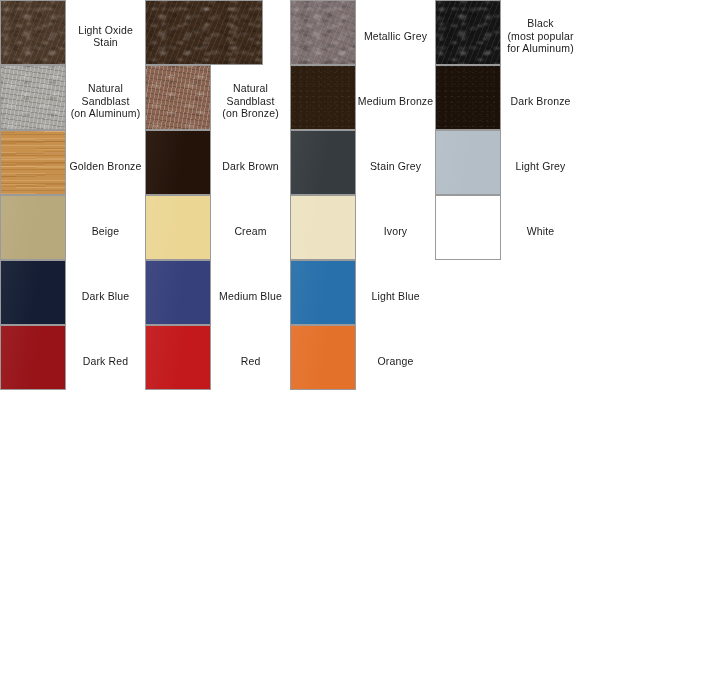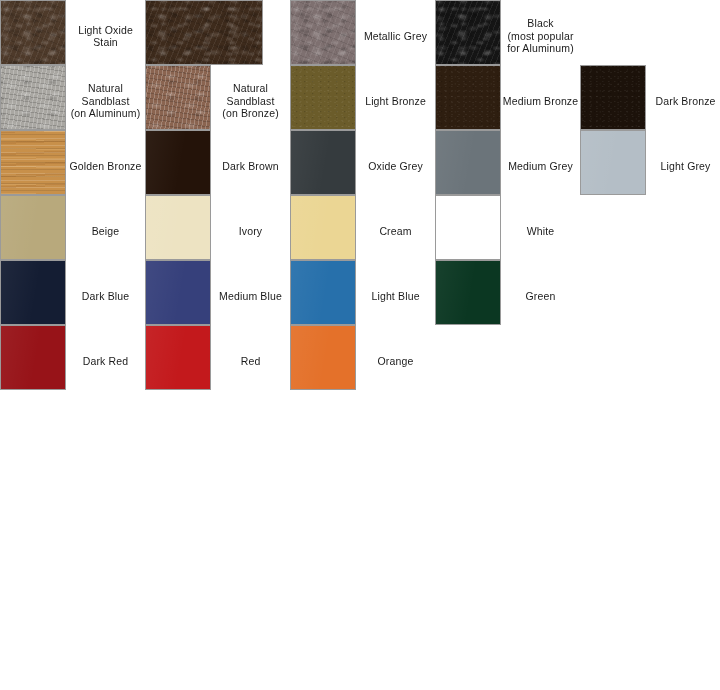--- a/index.html
+++ b/index.html
@@ -126,89 +126,77 @@
         <div class="swatch tex-sand" style="background: rgb(169, 167, 162);"></div>
         <div class="label">Natural Sandblast
 (on Aluminum)</div>
       </div>
       <div class="cell">
         <div class="swatch tex-sand" style="background: rgb(138, 100, 80);"></div>
         <div class="label">Natural Sandblast
 (on Bronze)</div>
       </div>
       <div class="cell">
-        <div class="swatch tex-speck" style="background: rgb(107, 92, 42);"></div>
-        <div class="label">Light Bronze</div>
-      </div>
-      <div class="cell">
         <div class="swatch tex-speck" style="background: rgb(46, 30, 16);"></div>
         <div class="label">Medium Bronze</div>
       </div>
       <div class="cell">
         <div class="swatch tex-speck" style="background: rgb(28, 18, 10);"></div>
         <div class="label">Dark Bronze</div>
       </div>
     </div>
     <div class="row">
       <div class="cell">
         <div class="swatch tex-wood" style="background: rgb(200, 144, 74);"></div>
         <div class="label">Golden Bronze</div>
       </div>
       <div class="cell">
         <div class="swatch tex-flat" style="background: rgb(36, 19, 9);"></div>
         <div class="label">Dark Brown</div>
       </div>
       <div class="cell">
         <div class="swatch tex-flat" style="background: rgb(53, 59, 62);"></div>
-        <div class="label">Oxide Grey</div>
-      </div>
-      <div class="cell">
-        <div class="swatch tex-flat" style="background: rgb(107, 116, 122);"></div>
-        <div class="label">Medium Grey</div>
+        <div class="label">Stain Grey</div>
       </div>
       <div class="cell">
         <div class="swatch tex-flat" style="background: rgb(180, 190, 198);"></div>
         <div class="label">Light Grey</div>
       </div>
     </div>
     <div class="row">
       <div class="cell">
         <div class="swatch tex-flat" style="background: rgb(184, 169, 124);"></div>
         <div class="label">Beige</div>
       </div>
       <div class="cell">
+        <div class="swatch tex-flat" style="background: rgb(235, 214, 148);"></div>
+        <div class="label">Cream</div>
+      </div>
+      <div class="cell">
         <div class="swatch tex-flat" style="background: rgb(237, 227, 194);"></div>
         <div class="label">Ivory</div>
       </div>
       <div class="cell">
-        <div class="swatch tex-flat" style="background: rgb(235, 214, 148);"></div>
-        <div class="label">Cream</div>
-      </div>
-      <div class="cell">
         <div class="swatch tex-flat" style="background: rgb(255, 255, 255);"></div>
         <div class="label">White</div>
       </div>
     </div>
     <div class="row">
       <div class="cell">
         <div class="swatch tex-flat" style="background: rgb(20, 29, 51);"></div>
         <div class="label">Dark Blue</div>
       </div>
       <div class="cell">
         <div class="swatch tex-flat" style="background: rgb(54, 64, 123);"></div>
         <div class="label">Medium Blue</div>
       </div>
       <div class="cell">
         <div class="swatch tex-flat" style="background: rgb(39, 112, 171);"></div>
         <div class="label">Light Blue</div>
       </div>
-      <div class="cell">
-        <div class="swatch tex-flat" style="background: rgb(11, 55, 34);"></div>
-        <div class="label">Green</div>
-      </div>
     </div>
     <div class="row">
       <div class="cell">
         <div class="swatch tex-flat" style="background: rgb(151, 19, 24);"></div>
         <div class="label">Dark Red</div>
       </div>
       <div class="cell">
         <div class="swatch tex-flat" style="background: rgb(195, 25, 28);"></div>
         <div class="label">Red</div>
       </div>

